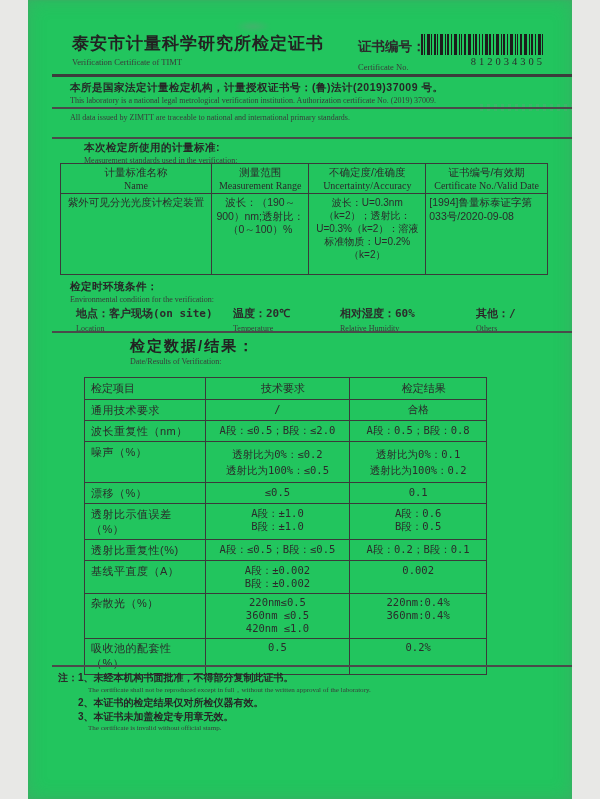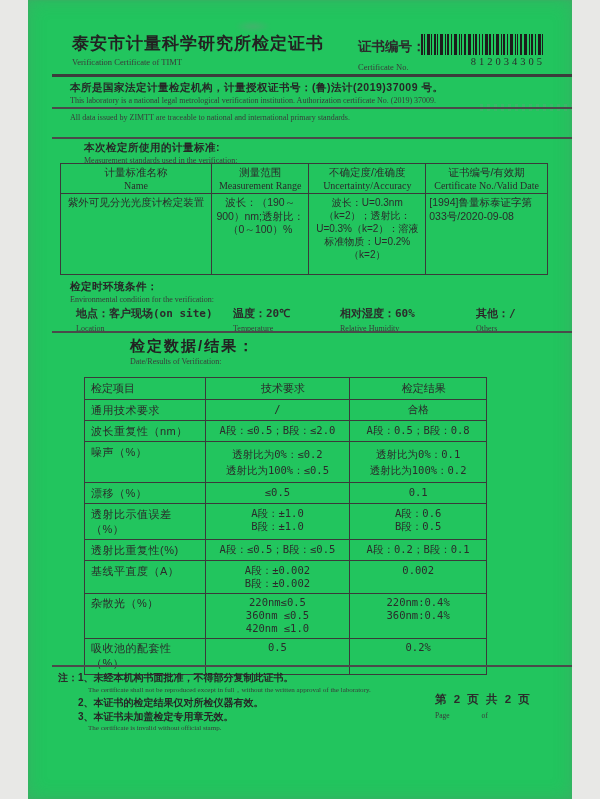--- a/index.html
+++ b/index.html
@@ -332,21 +332,14 @@
       <div>
         <div class="note-cn">2、本证书的检定结果仅对所检仪器有效。</div>
       </div>
       <div>
         <div class="note-cn">3、本证书未加盖检定专用章无效。</div>
         <div class="note-en en">The certificate is invalid without official stamp.</div>
       </div>
     </div>
   </div>
 
-  <div class="abs" style="left:407px; top:692px;">
-    <div class="page-cn">第 2 页 共 2 页</div>
-    <div class="page-en en">
-      <span>Page</span>
-      <span style="margin-left:30px;">of</span>
-    </div>
-  </div>
 
 </div>
 
 </body></html>

